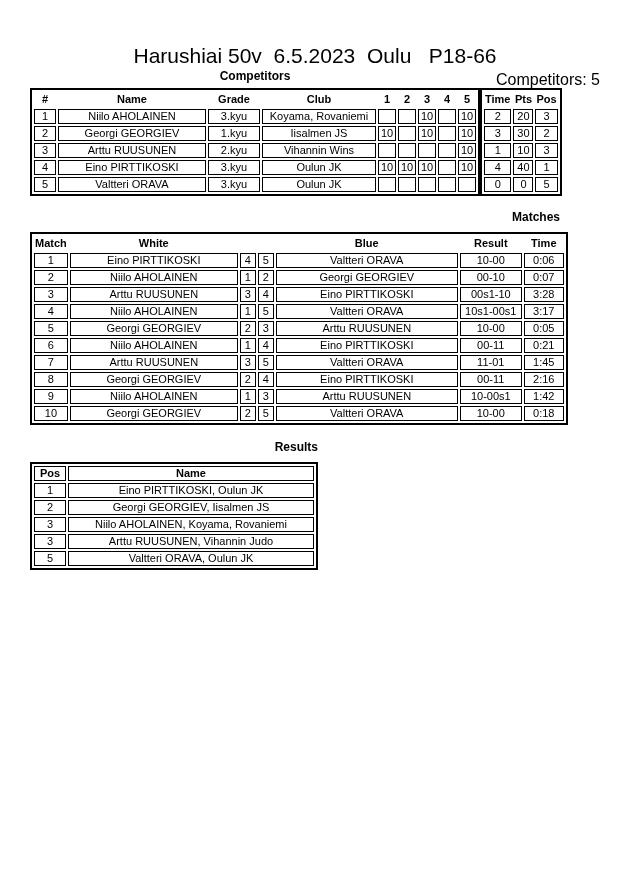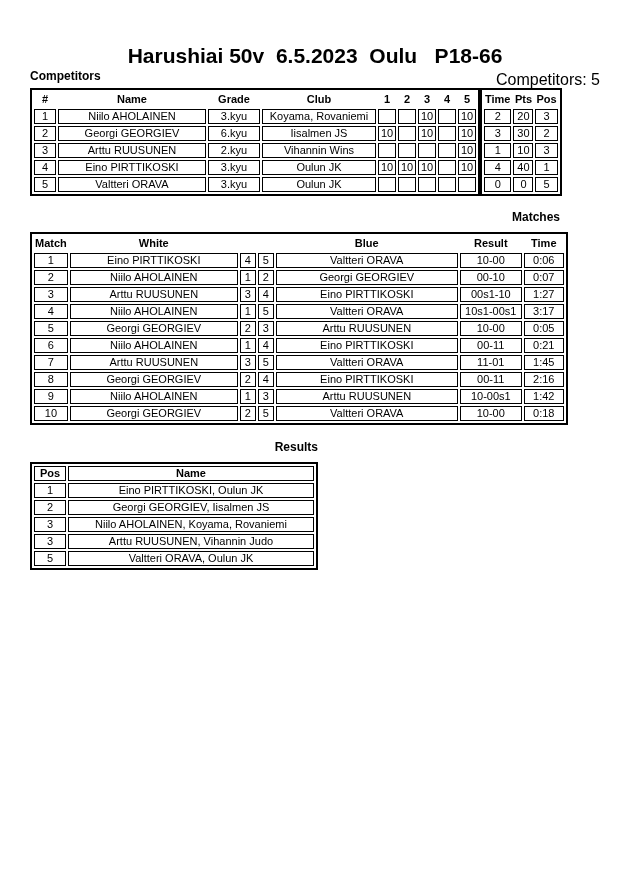--- a/index.html
+++ b/index.html
@@ -9,28 +9,28 @@
     color:#000;
     font-family:"Liberation Sans", sans-serif;
     font-size:11px;
     overflow:hidden;
   }
   .page { padding:44px 30px 0 30px; }
 
   .title {
     text-align:center;
     font-size:21px;
-    font-weight:bold;
+    font-weight:normal;
     white-space:pre;
     line-height:24px;
   }
 
   .comp-head-row { position:relative; height:16px; margin-top:0; margin-bottom:4px; }
   .section-heading { font-size:12px; font-weight:bold; line-height:14px; }
-  .comp-heading { position:absolute; left:0; top:1px; width:450px; text-align:left; }
+  .comp-heading { position:absolute; left:0; top:1px; width:450px; text-align:center; }
   .comp-count { position:absolute; right:0; top:3px; font-size:16px; font-weight:normal; }
 
   .matches-heading { width:530px; text-align:right; margin:14px 0 8px 0; }
   .results-heading { width:288px; text-align:right; margin:15px 0 8px 0; }
 
   table.tbl {
     border-collapse:separate;
     border-spacing:2px;
     border:2px solid #000;
     table-layout:fixed;
@@ -102,21 +102,21 @@
             <td class="c"></td>
             <td class="c"></td>
             <td class="c">10</td>
             <td class="c"></td>
             <td class="c">10</td>
           </tr>
 
           <tr>
             <td class="c">2</td>
             <td class="l">Georgi GEORGIEV</td>
-            <td class="c">6.kyu</td>
+            <td class="c">1.kyu</td>
             <td class="l">Iisalmen JS</td>
             <td class="c">10</td>
             <td class="c"></td>
             <td class="c">10</td>
             <td class="c"></td>
             <td class="c">10</td>
           </tr>
 
           <tr>
             <td class="c">3</td>
@@ -250,21 +250,21 @@
           <td class="c">0:07</td>
         </tr>
 
         <tr>
           <td class="c">3</td>
           <td class="l">Arttu RUUSUNEN</td>
           <td class="c">3</td>
           <td class="c">4</td>
           <td class="l">Eino PIRTTIKOSKI</td>
           <td class="c">00s1-10</td>
-          <td class="c">1:27</td>
+          <td class="c">3:28</td>
         </tr>
 
         <tr>
           <td class="c">4</td>
           <td class="l">Niilo AHOLAINEN</td>
           <td class="c">1</td>
           <td class="c">5</td>
           <td class="l">Valtteri ORAVA</td>
           <td class="c">10s1-00s1</td>
           <td class="c">3:17</td>

